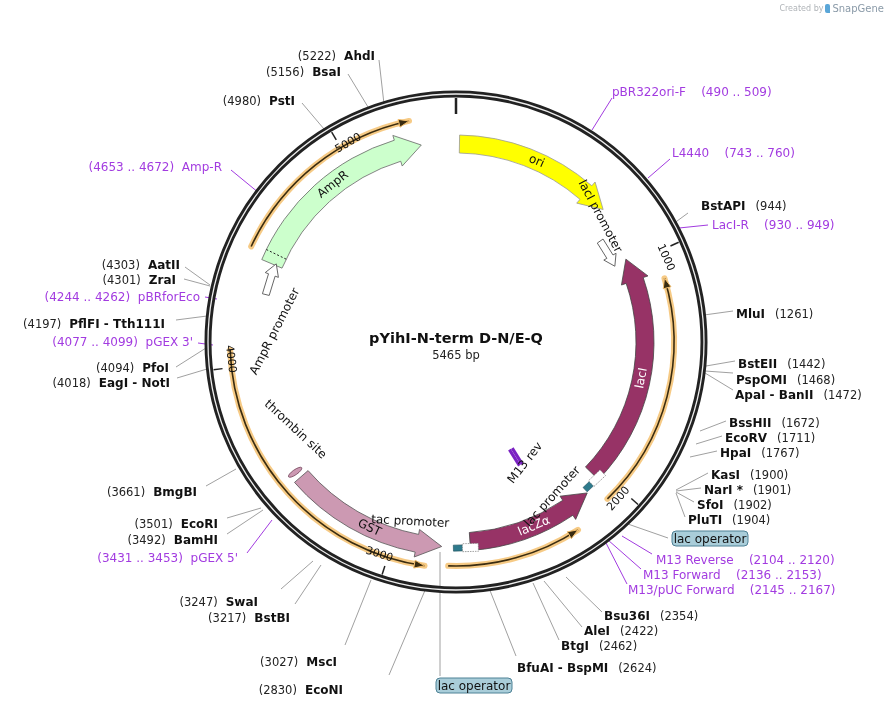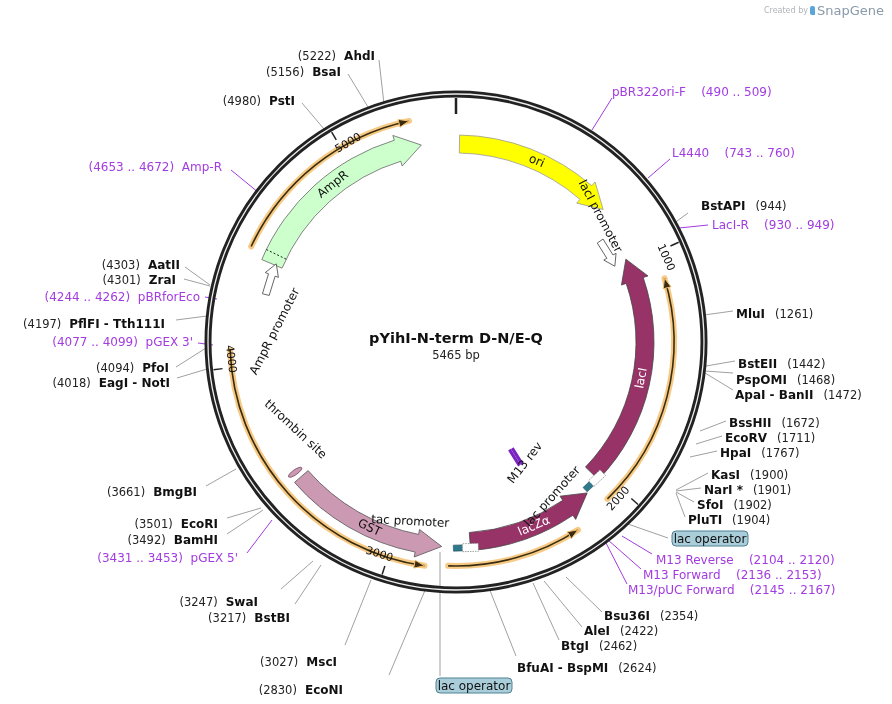--- a/index.html
+++ b/index.html
@@ -1,19 +1,19 @@
 <!DOCTYPE html>
 <html><head>
 <meta charset="utf-8">
 <style>
   html, body { margin:0; padding:0; background:#ffffff; }
   body { width:892px; height:704px; position:relative; overflow:hidden; font-family:"DejaVu Sans", sans-serif; }
   #map { position:absolute; left:0; top:0; width:892px; height:704px; }
   .credit { position:absolute; right:8px; top:3px; font-size:8px; color:#b0b4b8; display:flex; align-items:center; gap:2px; }
-  .credit .brand { font-size:13px; color:#8a9aa8;text-align:center; }
+  .credit .brand { font-size:10px; color:#8a9aa8;text-align:center; }
   .credit .logo { width:5px; height:9px; background:#5aa6d8; border-radius:2px 2px 0 2px; display:inline-block; }
   text { font-family:"DejaVu Sans", sans-serif; }
   .lbl-name { font-weight:bold; font-size:12px; fill:#111; }
   .lbl-pos { font-size:11.5px; fill:#222; }
   .primer { font-size:12px; fill:#a23be0; }
   .feat-label { font-size:12px; fill:#111; }
   .title { font-weight:bold; font-size:14.5px; fill:#111; }
   .sub { font-size:11.5px; fill:#222; }
   .tick { font-size:11px; fill:#111; }
   .op-box { fill:#a9cdd9; stroke:#4f8296; stroke-width:1; }

